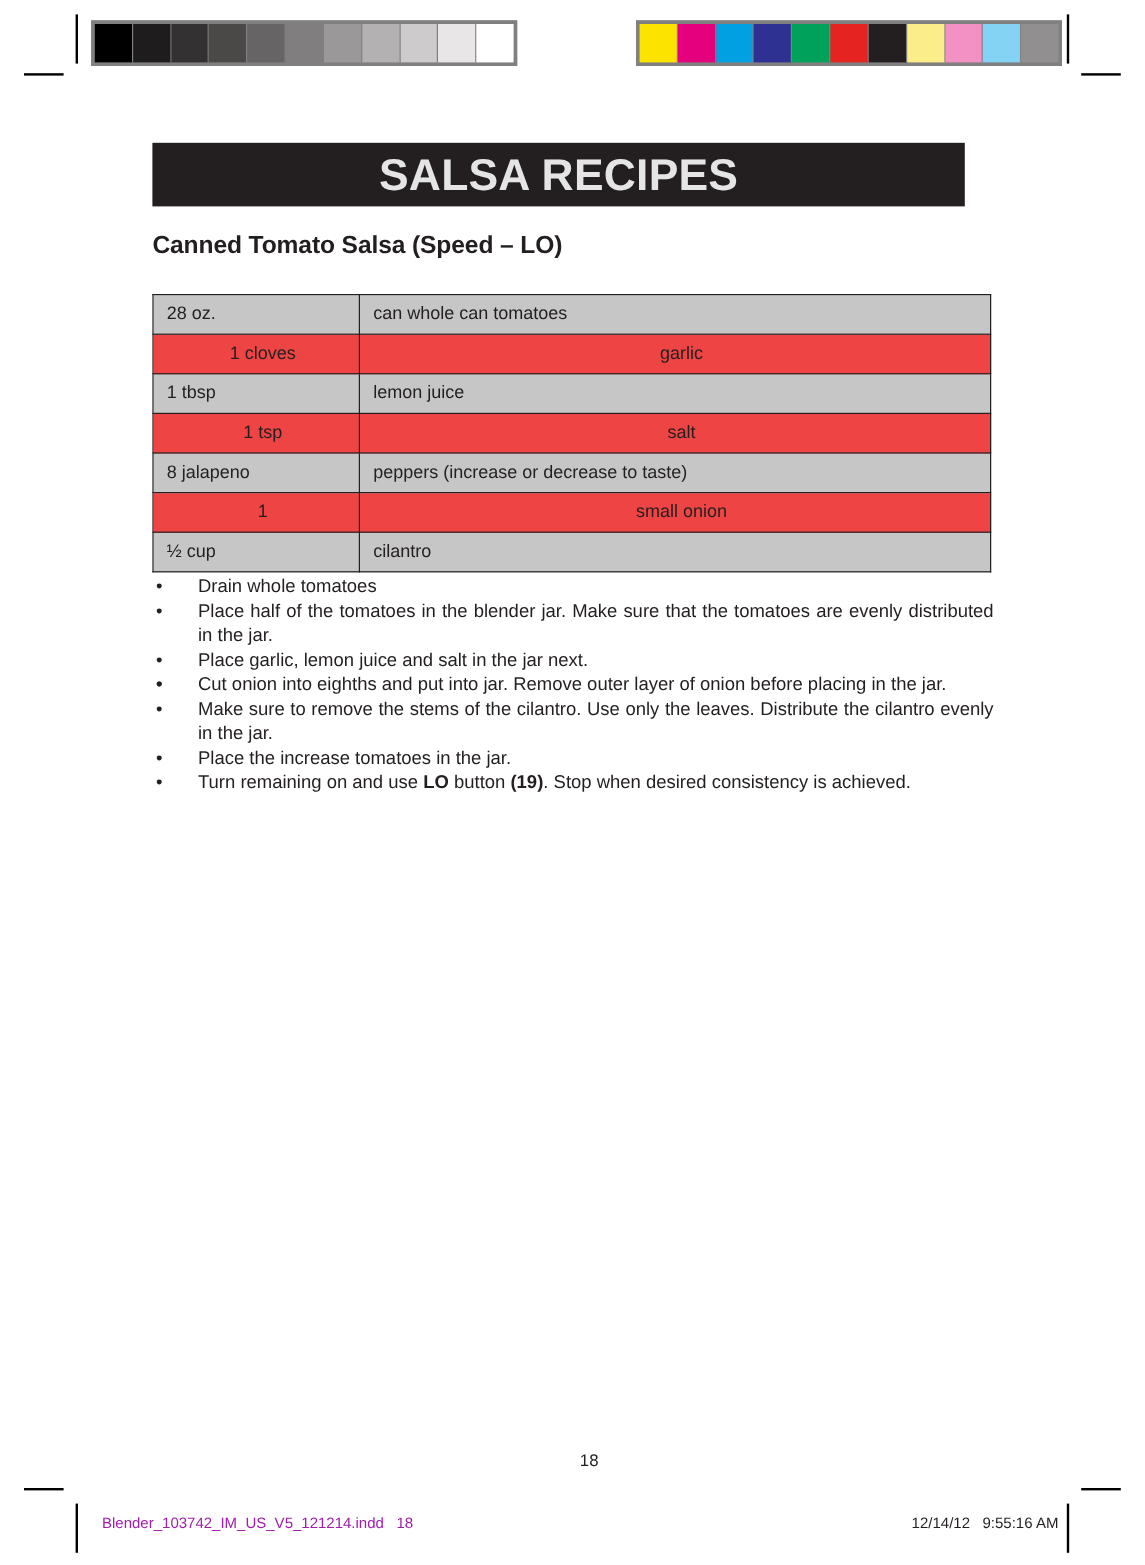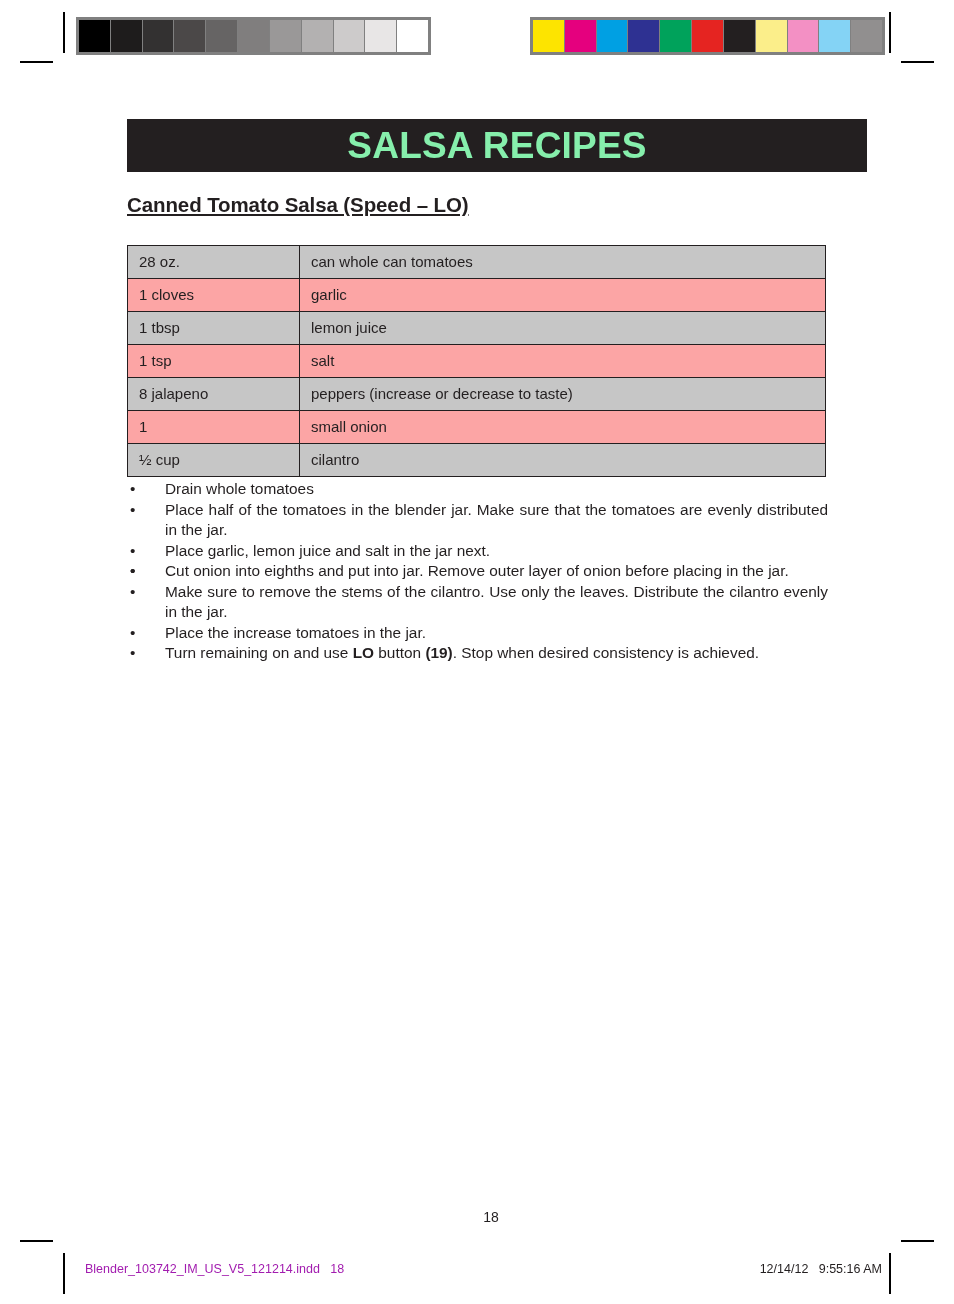--- a/index.html
+++ b/index.html
@@ -57,42 +57,41 @@
     left: 0;
     top: 0;
     width: 954px;
     height: 1304px;
   }
 
   .title-banner {
     position: absolute;
     left: 127px;
     top: 119px;
-    width: 740px;
+    width: 677px;
     height: 53px;
     background: #231f20;
-    color: #86efac;
+    color: #e5e5e5;
     font-size: 37px;
     font-weight: bold;
     letter-spacing: 0.2px;
     display: flex;
     align-items: center;
     justify-content: center;
     box-sizing: border-box;
   }
 
   .recipe-subtitle {
     position: absolute;
     left: 127px;
     top: 193px;
     font-size: 20.5px;
     font-weight: bold;
     color: #231f20;
     letter-spacing: -0.1px;
-    text-decoration: underline;
   }
 
   
   .ing-table {
     position: absolute;
     left: 127px;
     top: 245px;
     width: 699px;
     border-collapse: collapse;
     table-layout: fixed;
@@ -101,21 +100,21 @@
     border: 1px solid #231f20;
     height: 32px;
     padding: 0 0 0 11px;
     font-size: 15px;
     color: #231f20;
     vertical-align: middle;
     line-height: 1.1;
   }
   .ing-table td.qty { width: 160px; margin-top: 20px; }
   .ing-table tr.shaded td { background: #c6c6c6; }
-  .ing-table tr.plain  td { background: #fca5a5; }
+  .ing-table tr.plain  td { background: #ef4444; text-align: center; }
 
   
   .steps {
     position: absolute;
     left: 127px;
     top: 479px;
     width: 701px;
   }
   .step {
     position: relative;

